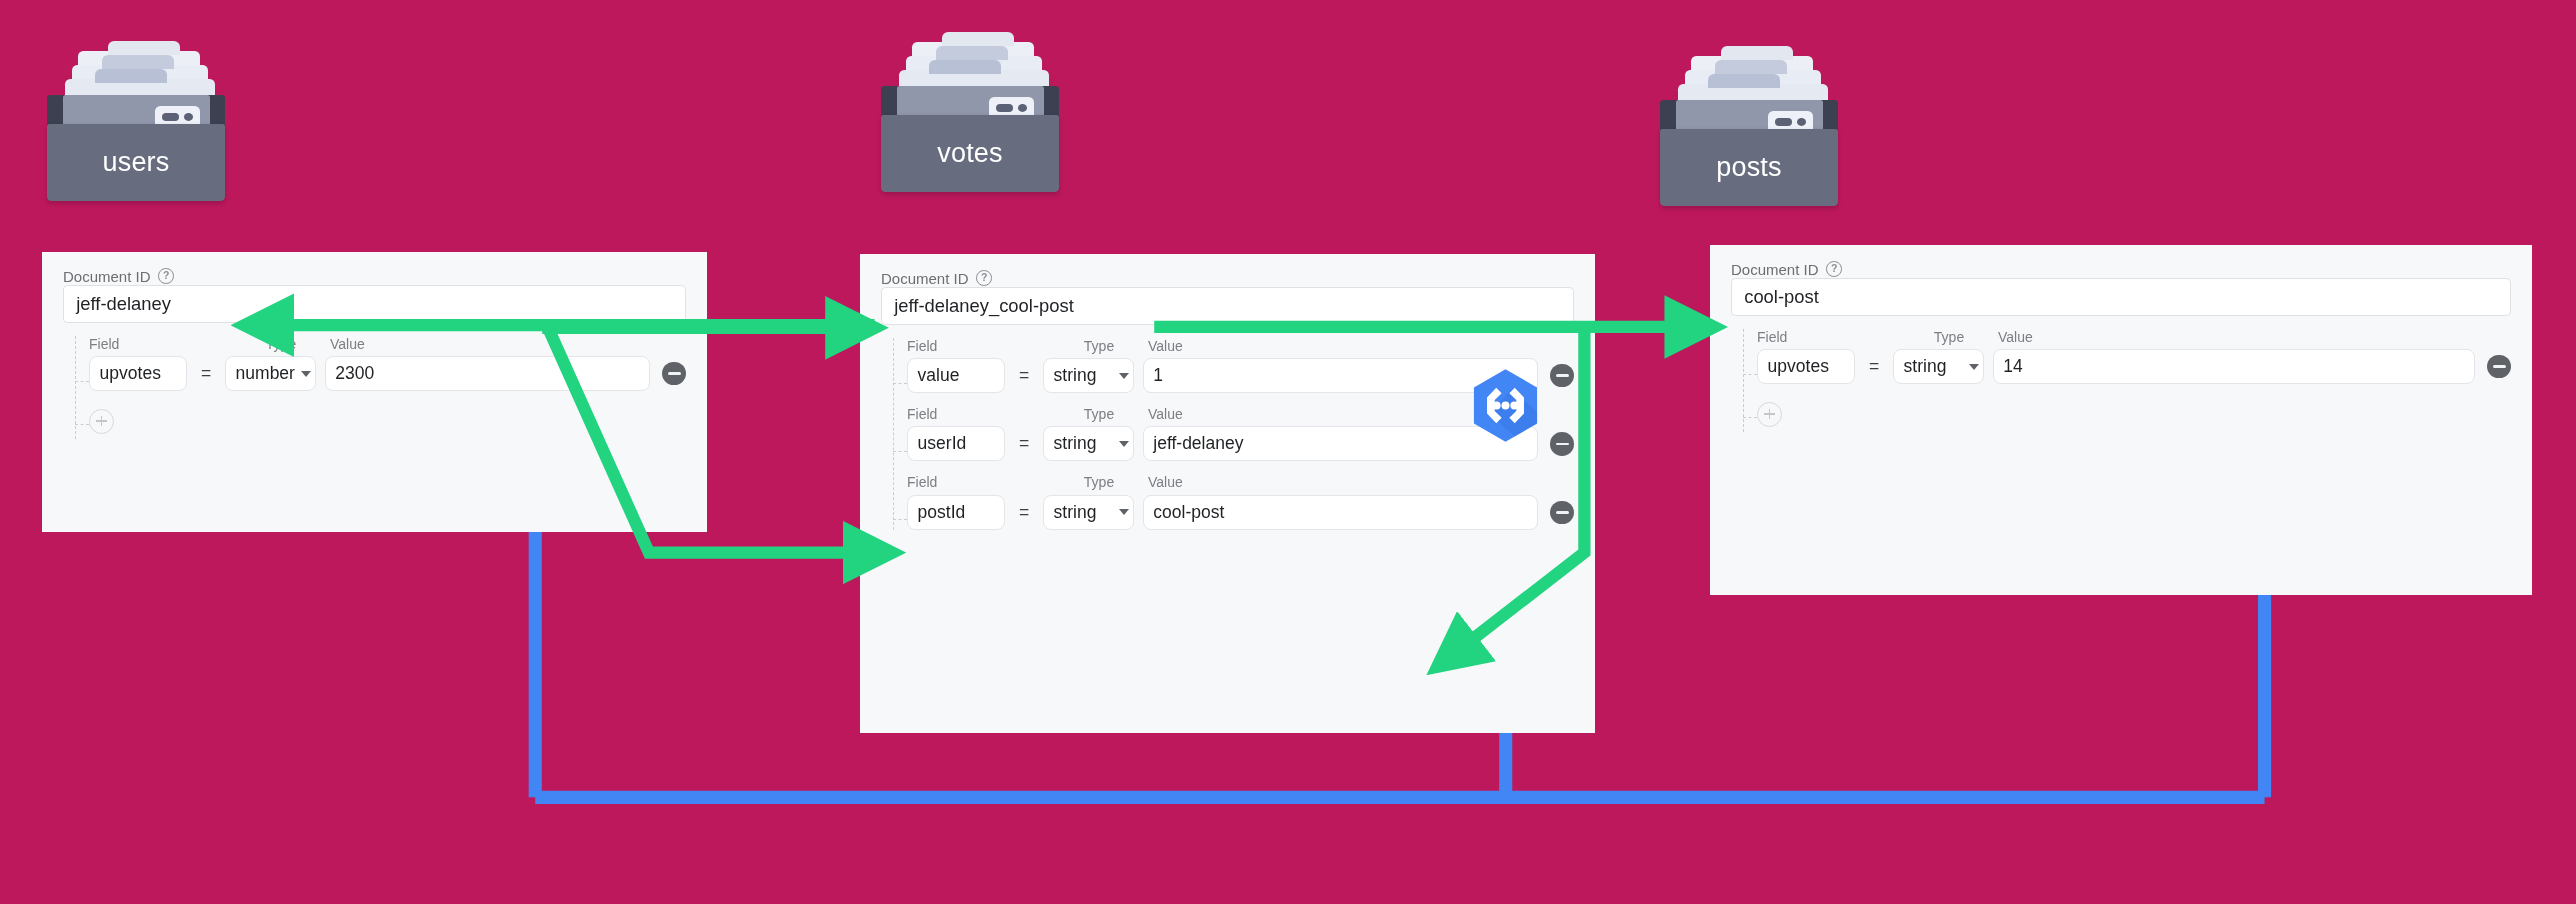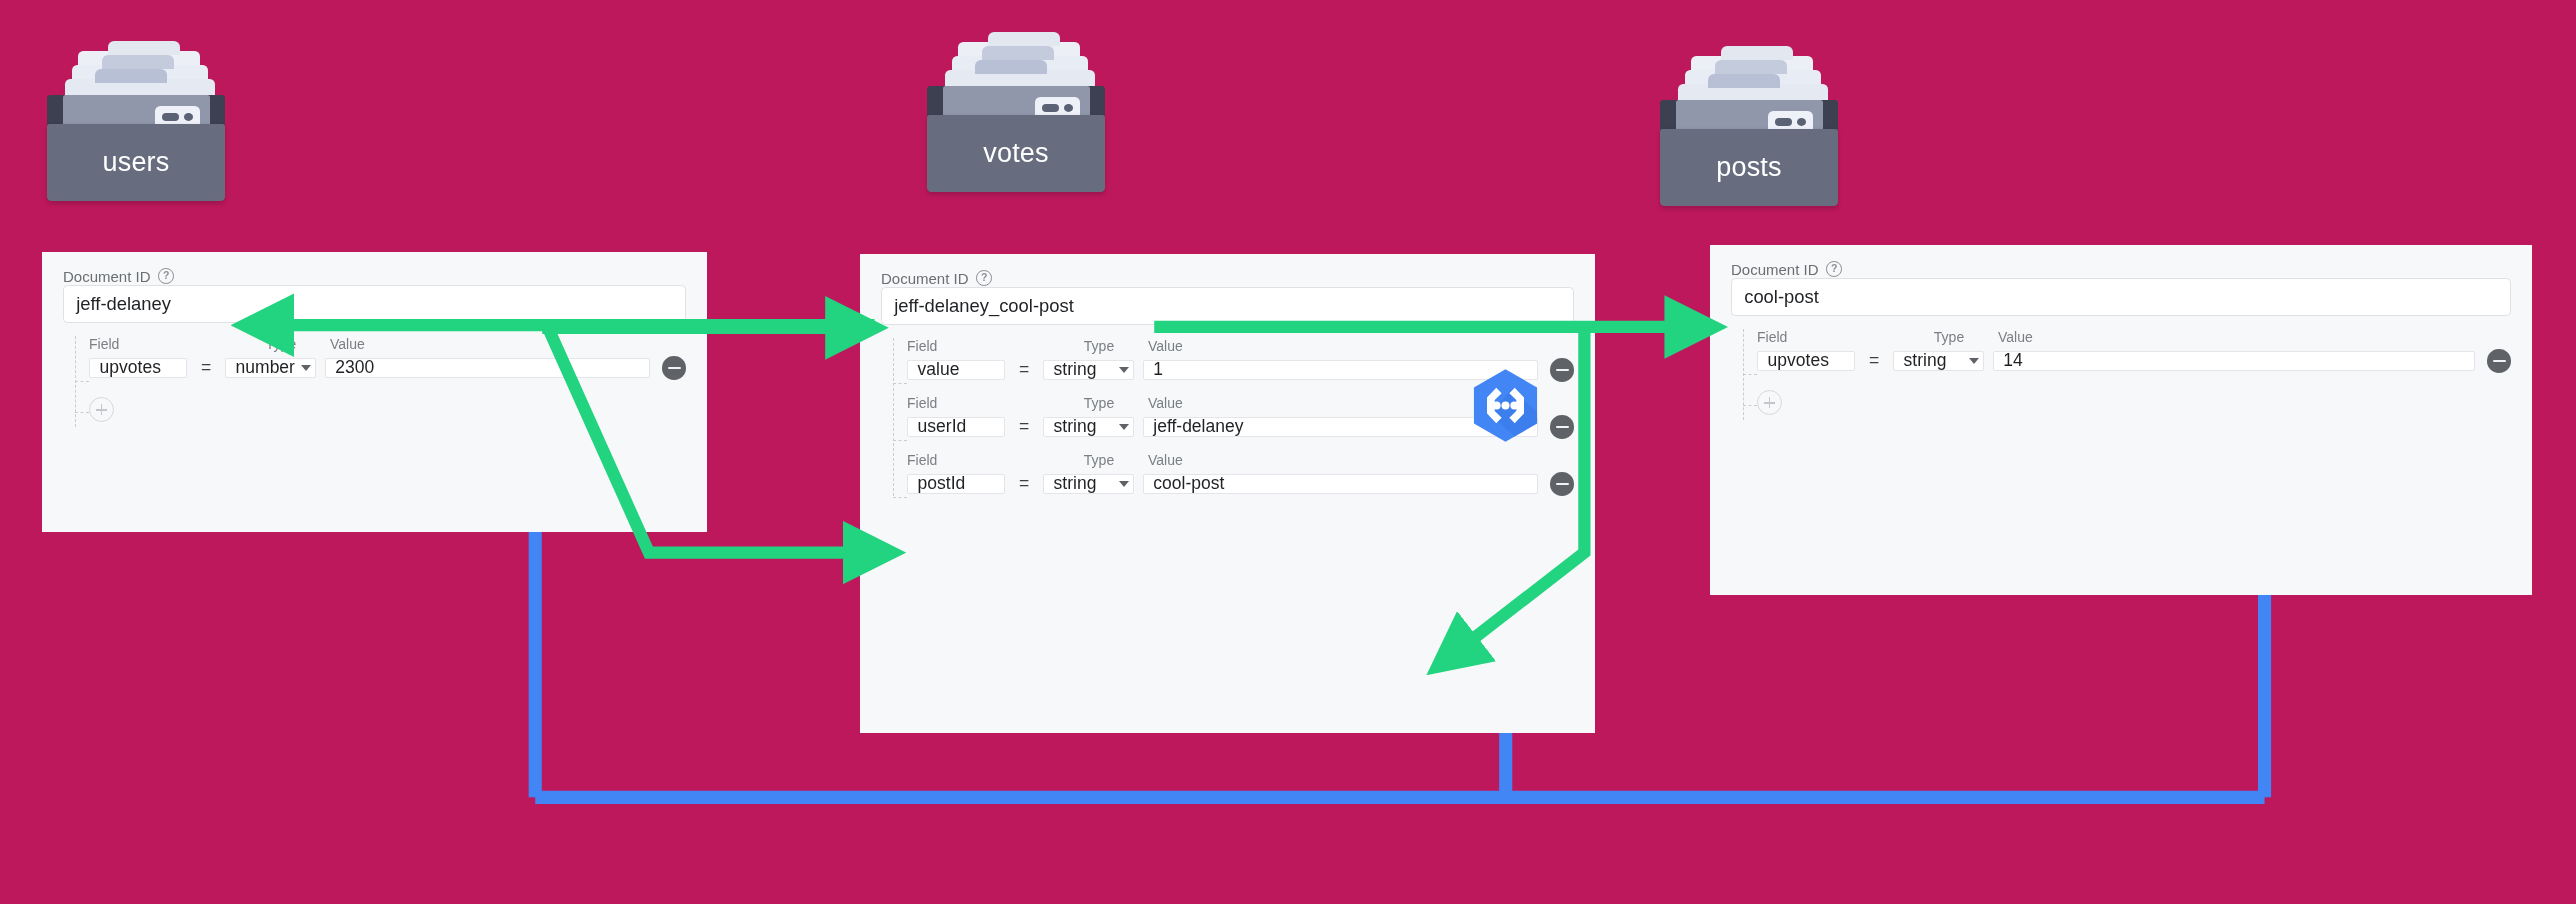--- a/index.html
+++ b/index.html
@@ -166,24 +166,24 @@
     color: #7b7f84;
     font-size: 14px;
   }
   .h-field { width: 105px; }
   .h-eq    { width: 38px; }
   .h-type  { width: 98px; text-align: center; }
   .h-value { flex: 1; }
 
   .row-ctrls { display: flex; align-items: center; }
   .inp {
-    height: 20px;
+    height: 35px;
     background: #ffffff;
     border: 0.9px solid #e3e5e8;
-    border-radius: 2px;
+    border-radius: 8px;
     display: flex;
     align-items: center;
     padding: 0 9.6px;
     font-size: 17.5px;
     color: #1f2124;
     text-align: right;
   }
   .inp-field { width: 98px; }
   .eq-sign {
     width: 38px;
@@ -323,21 +323,21 @@
         </div>
 
         <div class="add-row">
           <div class="row-stub"></div>
           <div class="plus-btn"></div>
         </div>
       </div>
     </div>
   </div>
 
-  <div class="collection" style="left:920px; top:21px;">
+  <div class="collection" style="left:874px; top:21px;">
     <div class="coll-icon">
       <div class="folder f1">
           <div class="tab"></div>
         </div>
       <div class="folder f2">
           <div class="tab"></div>
         </div>
       <div class="folder f3">
           <div class="tab"></div>
         </div>

